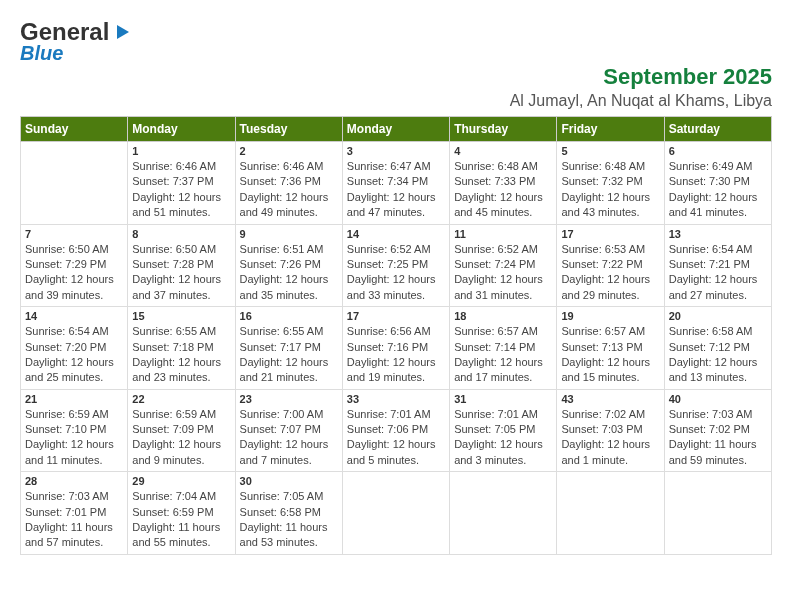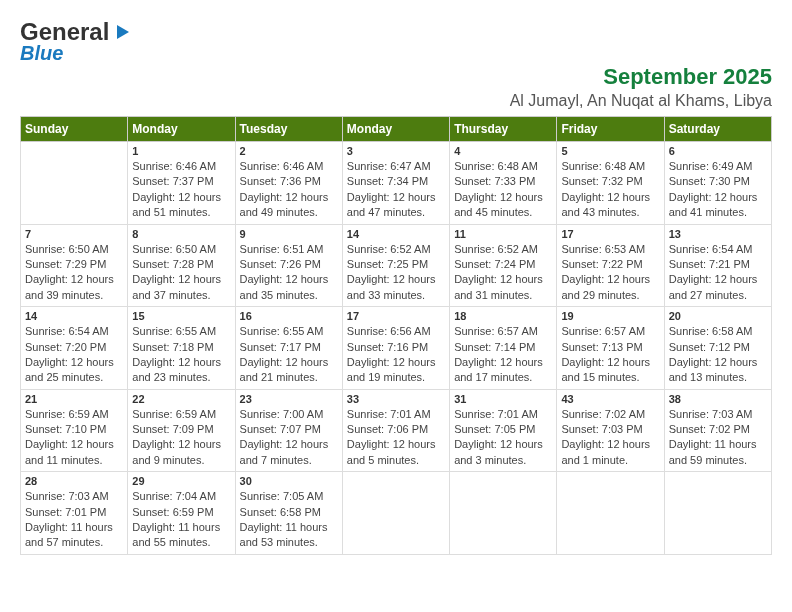--- a/index.html
+++ b/index.html
@@ -220,21 +220,21 @@
           </td>
           <td>
             <span class="day-num">31</span>
             <div class="day-info">Sunrise: 7:01 AM<br>Sunset: 7:05 PM<br>Daylight: 12 hours<br>and 3 minutes.</div>
           </td>
           <td>
             <span class="day-num">43</span>
             <div class="day-info">Sunrise: 7:02 AM<br>Sunset: 7:03 PM<br>Daylight: 12 hours<br>and 1 minute.</div>
           </td>
           <td>
-            <span class="day-num">38</span>
+            <span class="day-num">40</span>
             <div class="day-info">Sunrise: 7:03 AM<br>Sunset: 7:02 PM<br>Daylight: 11 hours<br>and 59 minutes.</div>
           </td>
         </tr>
         <tr>
           <td>
             <span class="day-num">28</span>
             <div class="day-info">Sunrise: 7:03 AM<br>Sunset: 7:01 PM<br>Daylight: 11 hours<br>and 57 minutes.</div>
           </td>
           <td>
             <span class="day-num">29</span>

